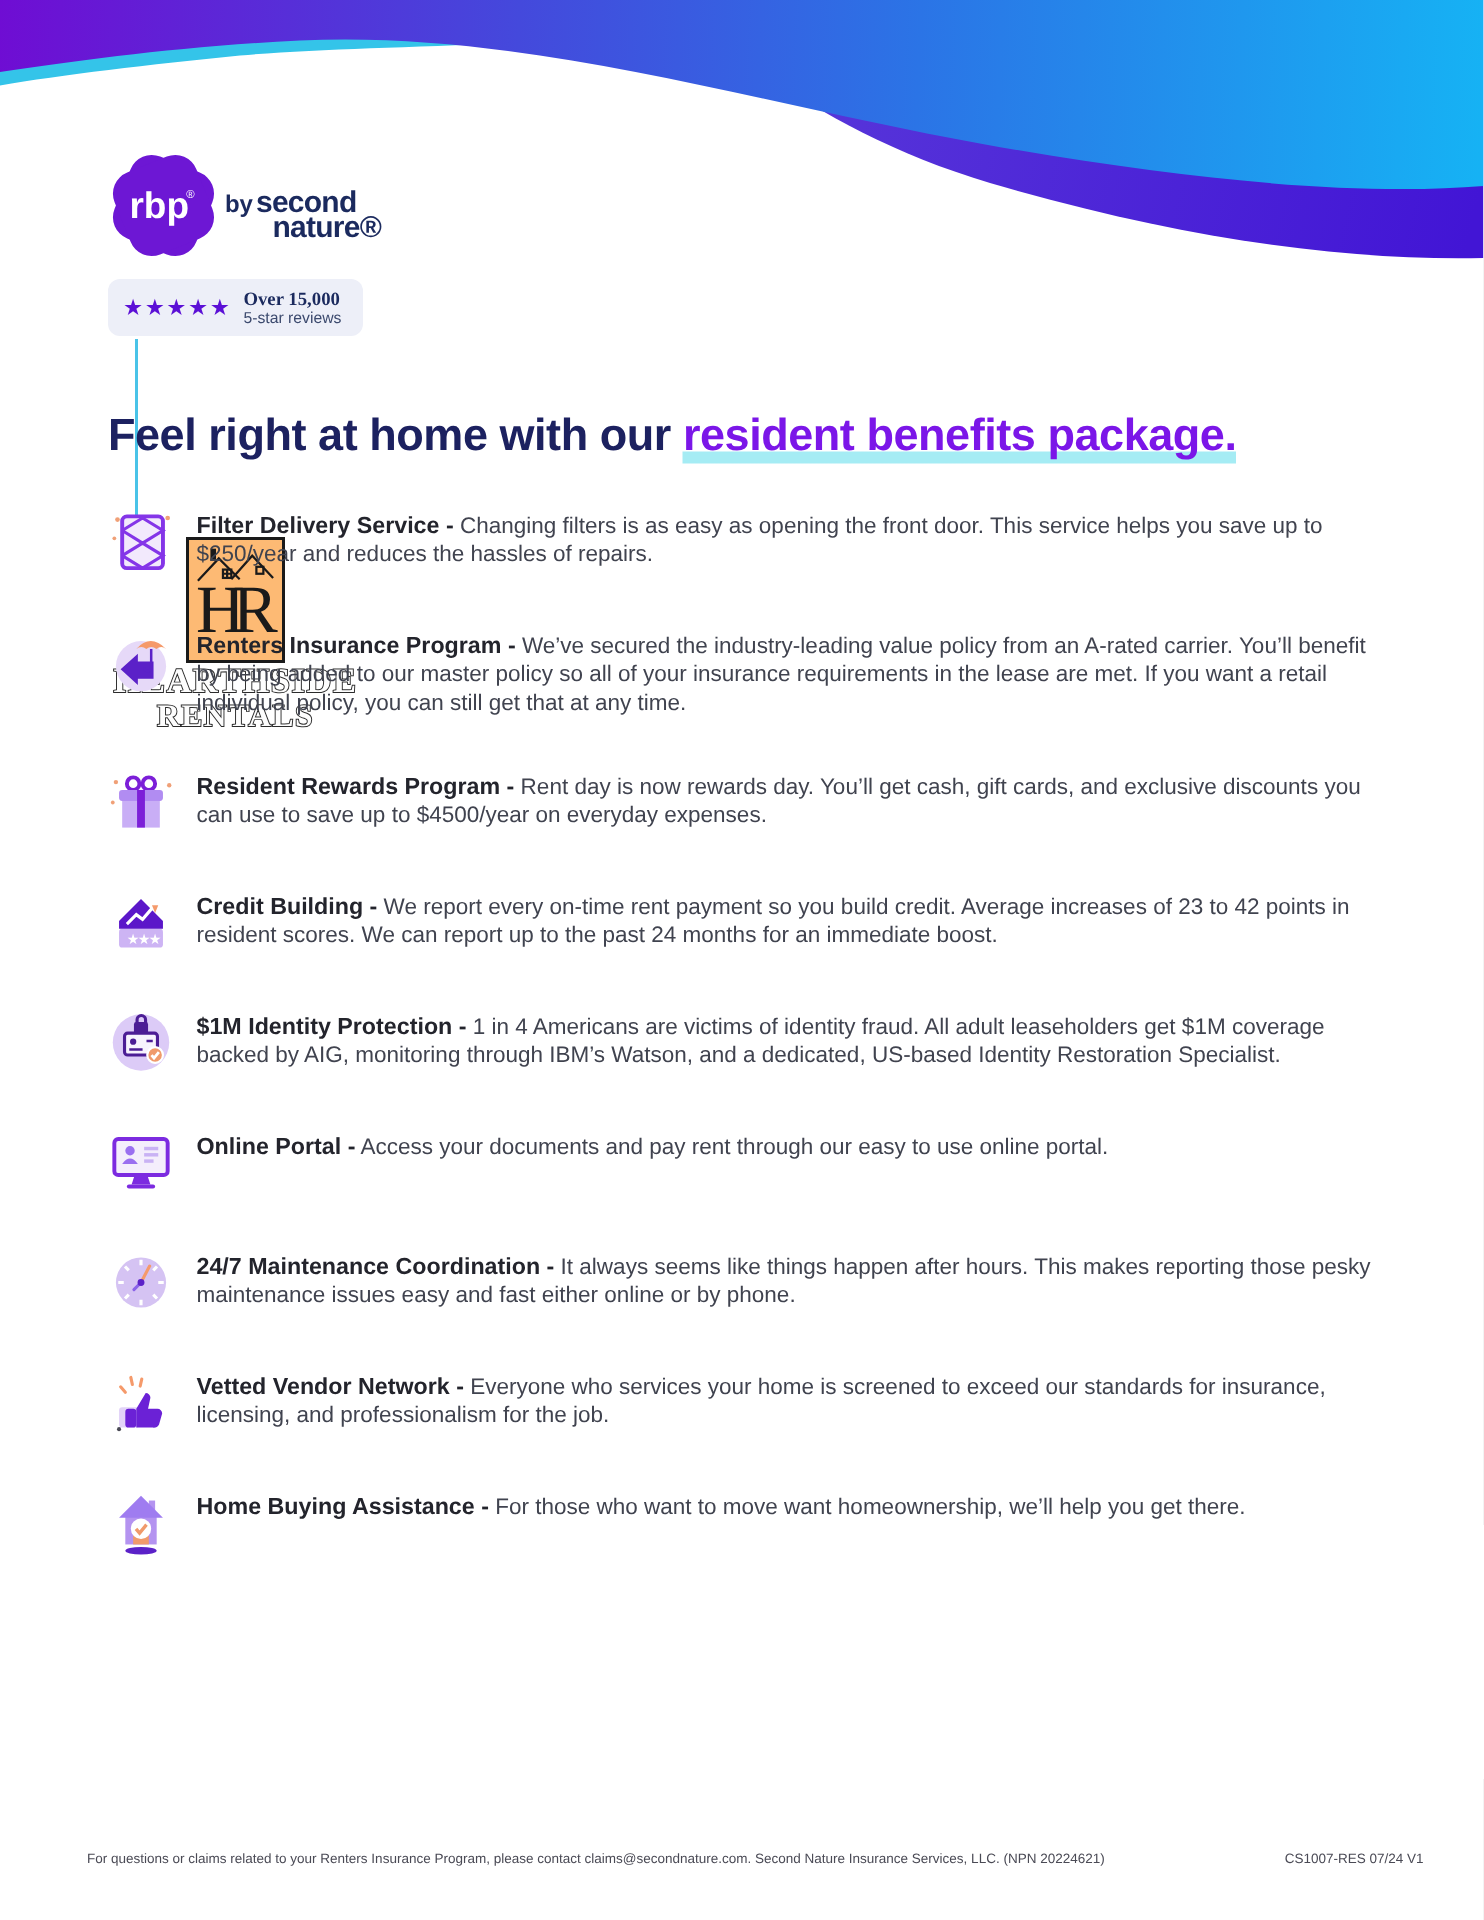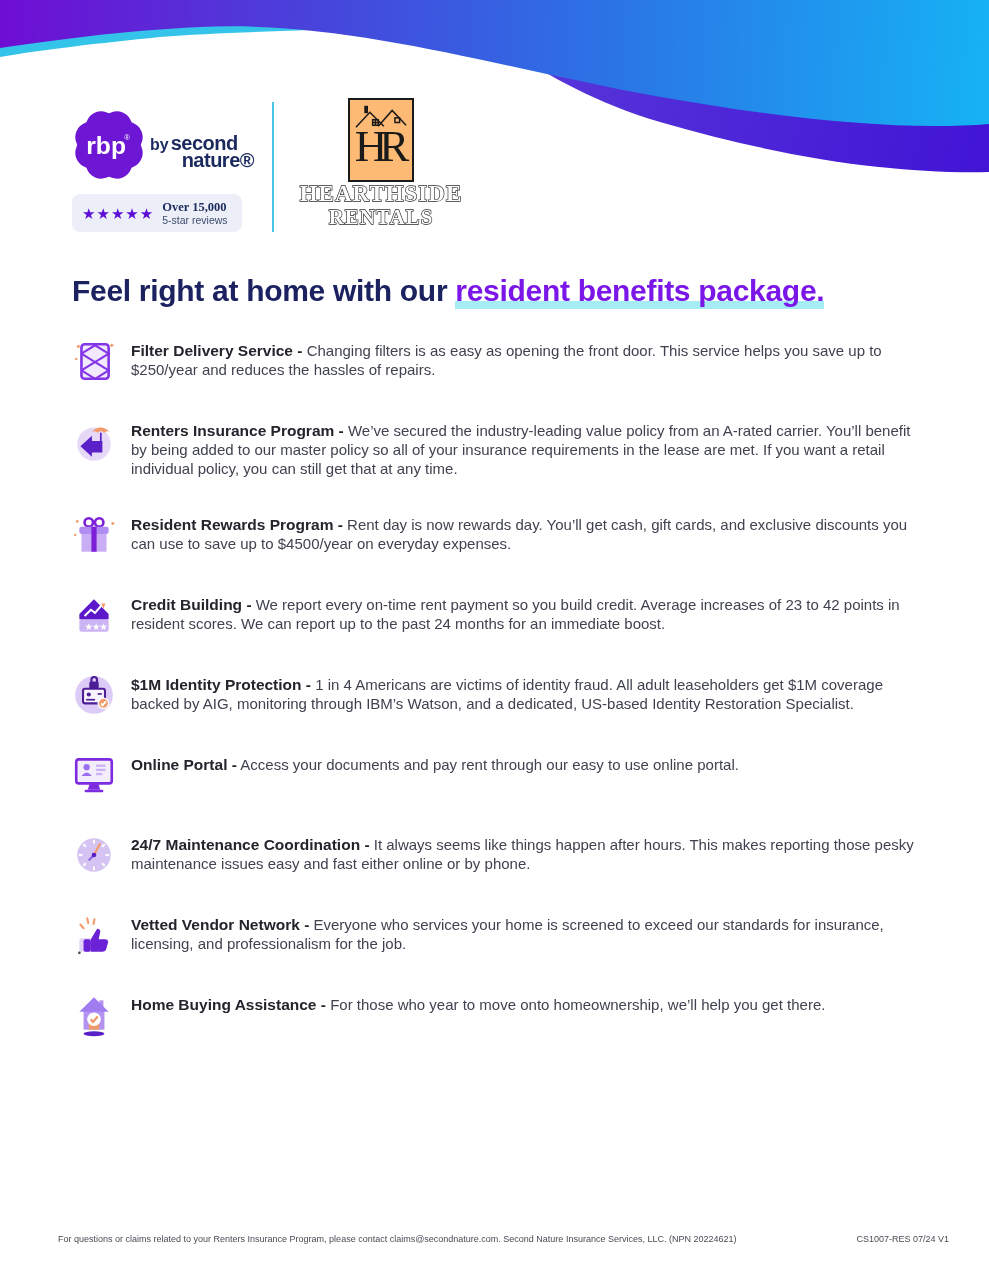--- a/index.html
+++ b/index.html
@@ -1,21 +1,21 @@
 <!DOCTYPE html>
 <html><head>
 <meta charset="utf-8">
 <style>
   html,body{margin:0;padding:0;background:#e9e9e9;}
   .page{position:relative;width:989px;height:1280px;margin:0 auto;background:#ffffff;overflow:hidden;
         font-family:"Liberation Sans",sans-serif;-webkit-font-smoothing:antialiased;}
   
   .wave{position:absolute;top:0;left:0;width:989px;height:200px;}
   
-  .header{position:absolute;top:96px;left:72px;display:flex;align-items:flex-end;}
+  .header{position:absolute;top:96px;left:72px;display:flex;align-items:flex-start;flex-direction:column;}
   .rbp-block{width:182px;}
   .rbp-row{display:flex;align-items:center;}
   .sn-wordmark{display:flex;margin-left:4px;margin-top:14px;color:#1b2a5e;}
   .sn-by{font-size:16px;font-weight:700;margin-top:1px;}
   .sn-lines{display:flex;flex-direction:column;font-weight:700;font-size:20px;line-height:17px;letter-spacing:-0.5px;margin-left:2px;}
   .sn-lines span:last-child{padding-left:11px;}
   .review-badge{margin-top:8px;display:flex;align-items:center;gap:8px;background:#edeff8;border-radius:8px;
                 padding:6px 10px;width:150px;}
   .review-stars{color:#5b0fd6;font-size:15px;letter-spacing:1px;line-height:15px;}
   .review-text{display:flex;flex-direction:column;}
@@ -233,21 +233,21 @@
     <div class="benefit">
       <svg class="benefit-icon" width="46" height="46" viewBox="0 0 44 44">
         <ellipse cx="22" cy="40" rx="10" ry="2.4" fill="#5b21c8"></ellipse>
         <rect x="27" y="8" width="4" height="7" fill="#b493f0"></rect>
         <rect x="12" y="17" width="20" height="19" fill="#b493f0"></rect>
         <polygon points="8,19 22,5 36,19" fill="#9f7cf0"></polygon>
         <rect x="17" y="27" width="10" height="9" fill="#f09a6b"></rect>
         <circle cx="22" cy="26" r="6.5" fill="#ffffff"></circle>
         <path d="M18.8,26 l2.3,2.7 l4.4,-5.3" stroke="#f09a6b" stroke-width="2.2" fill="none"></path>
       </svg>
-      <div class="benefit-text"><span class="benefit-heading">Home Buying Assistance -</span> <span>For those who year to move onto homeownership, we’ll help you get there.</span></div>
+      <div class="benefit-text"><span class="benefit-heading">Home Buying Assistance -</span> <span>For those who want to move want homeownership, we’ll help you get there.</span></div>
     </div>
 
   </div>
 
 
   <div class="bottom-bar">
     <span>For questions or claims related to your Renters Insurance Program, please contact claims@secondnature.com. Second Nature Insurance Services, LLC. (NPN 20224621)</span>
     <span>CS1007-RES 07/24 V1</span>
   </div>
 

